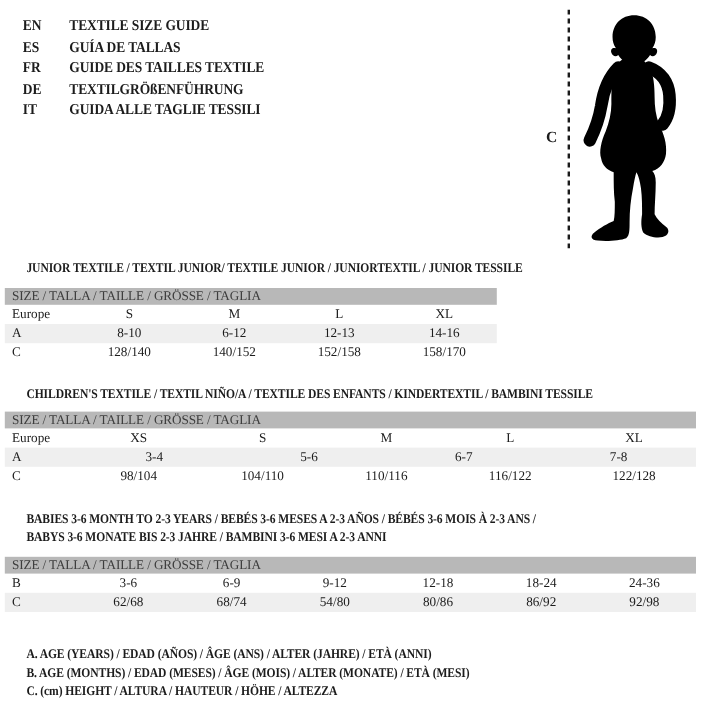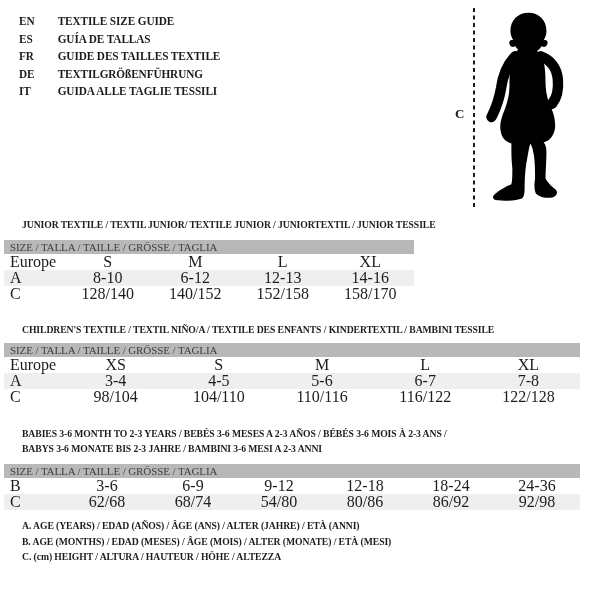--- a/index.html
+++ b/index.html
@@ -28,27 +28,27 @@
   }
   .size-table{position:absolute;left:4px;}
   .section-1 .size-table{top:23px;width:410px;}
   .section-2 .size-table{top:21px;width:576px;}
   .section-3 .size-table{top:38px;width:576px;}
   .size-bar{
     height:14px;line-height:14px;background:var(--bar-bg,#b8b8b8);color:#3d3d3d;
     font-size:11px;padding-left:6px;letter-spacing:-0.1px;
     transform-origin:left top;
   }
-  .t-row{display:flex;height:16px;line-height:16px;font-size:16px;}
+  .t-row{display:flex;height:16px;line-height:16px;font-size:11px;}
   .t-row.shaded{background:var(--row-shaded,#efefef);}
   .cell{white-space:nowrap;}
   .label-cell{width:60px;padding-left:6px;box-sizing:border-box;}
   .data-cell{flex:1;text-align:center;}
   
-  .notes{position:absolute;left:22px;top:518px;}
+  .notes{position:absolute;left:22px;top:538px;}
   .note-line{font-weight:700;font-size:11px;line-height:15.5px;
              transform:scaleX(0.88);transform-origin:left top;letter-spacing:-0.1px;
              white-space:nowrap;}
 </style>
 </head>
 <body>
 
 <div class="page">
 
   <div class="lang-block">
@@ -127,21 +127,20 @@
             <div class="cell label-cell">Europe</div>
             <div class="cell data-cell">XS</div>
             <div class="cell data-cell">S</div>
             <div class="cell data-cell">M</div>
             <div class="cell data-cell">L</div>
             <div class="cell data-cell">XL</div>
           </div>
           <div class="t-row shaded">
             <div class="cell label-cell">A</div>
             <div class="cell data-cell">3-4</div>
-            <div class="cell data-cell">4-5</div>
             <div class="cell data-cell">5-6</div>
             <div class="cell data-cell">6-7</div>
             <div class="cell data-cell">7-8</div>
           </div>
           <div class="t-row">
             <div class="cell label-cell">C</div>
             <div class="cell data-cell">98/104</div>
             <div class="cell data-cell">104/110</div>
             <div class="cell data-cell">110/116</div>
             <div class="cell data-cell">116/122</div>

